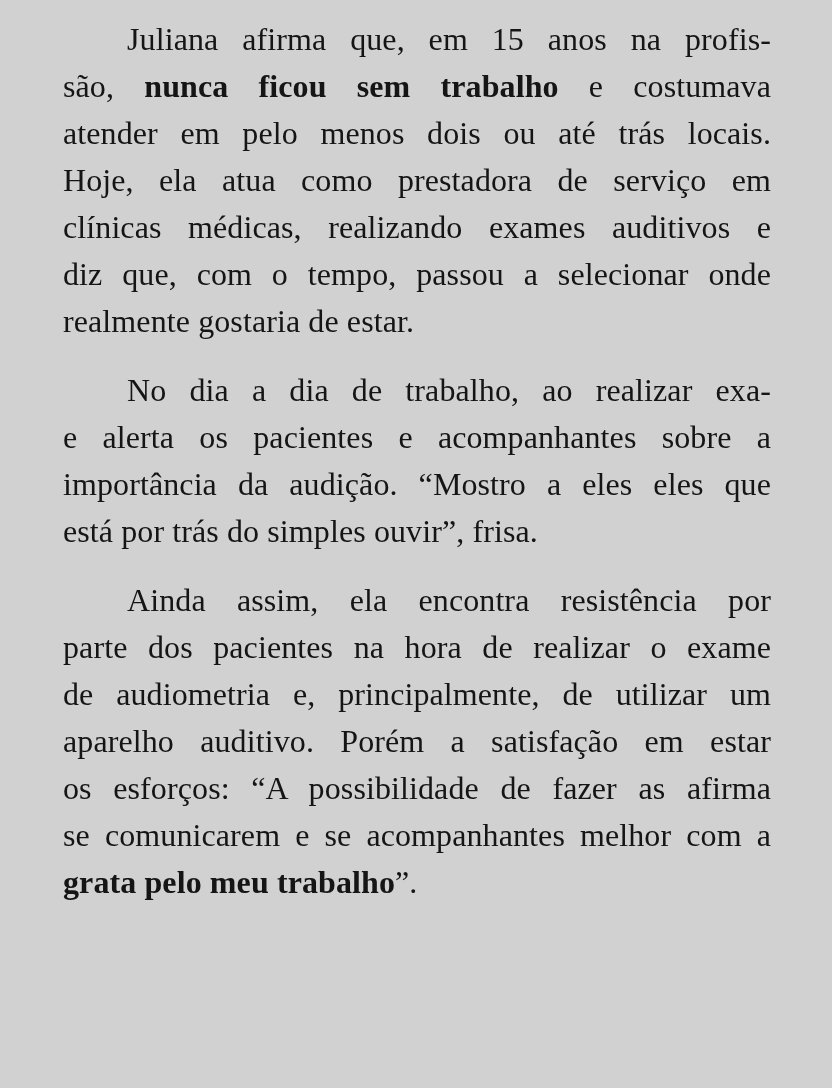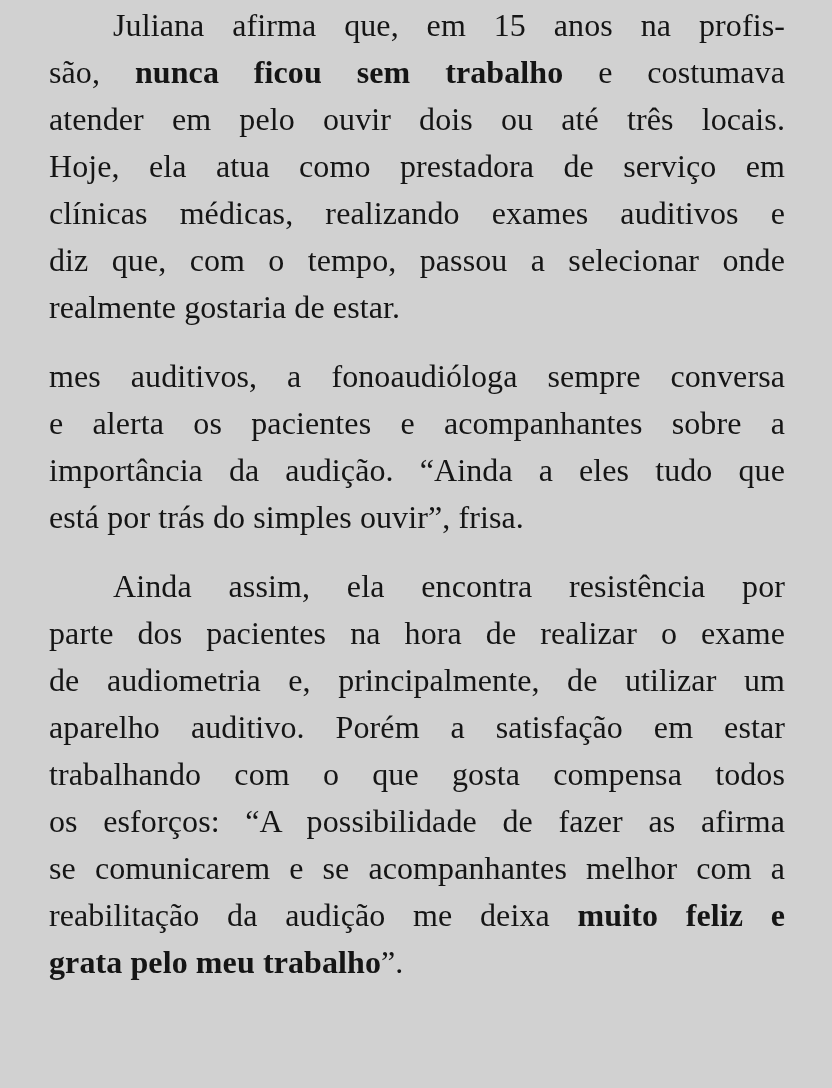--- a/index.html
+++ b/index.html
@@ -17,21 +17,21 @@
     position: absolute;
     left: 49px;
     top: 2px;
     width: 736px;
     color: #151515;
     font-size: 32px;
     line-height: 47px;
     letter-spacing: 0.1px;
   }
   .para {
-    margin: 0;
+    margin: 14px;
   }
   .para + .para {
     margin-top: 22px;
   }
   .line {
     display: block;
     height: 47px;
     text-align: justify;
     text-align-last: justify;
     white-space: normal;
@@ -46,36 +46,34 @@
     font-weight: bold;
   }
 </style>
 </head>
 <body style="background: rgb(209, 209, 209);">
 
 <div class="article-column" style="color: rgb(21, 21, 21);">
     <p class="para">
       <span class="line indent"><span>Juliana afirma que, em 15 anos na profis-</span></span>
       <span class="line"><span>são, </span><b>nunca ficou sem trabalho</b><span> e costumava</span></span>
-      <span class="line"><span>atender em pelo ouvir dois ou até três locais.</span></span>
+      <span class="line"><span>atender em pelo menos dois ou até trás locais.</span></span>
       <span class="line"><span>Hoje, ela atua como prestadora de serviço em</span></span>
       <span class="line"><span>clínicas médicas, realizando exames auditivos e</span></span>
       <span class="line"><span>diz que, com o tempo, passou a selecionar onde</span></span>
       <span class="line last"><span>realmente gostaria de estar.</span></span>
     </p>
     <p class="para">
-      <span class="line"><span>mes auditivos, a fonoaudióloga sempre conversa</span></span>
+      <span class="line indent"><span>No dia a dia de trabalho, ao realizar exa-</span></span>
       <span class="line"><span>e alerta os pacientes e acompanhantes sobre a</span></span>
-      <span class="line"><span>importância da audição. “Ainda a eles tudo que</span></span>
+      <span class="line"><span>importância da audição. “Mostro a eles eles que</span></span>
       <span class="line last"><span>está por trás do simples ouvir”, frisa.</span></span>
     </p>
     <p class="para">
       <span class="line indent"><span>Ainda assim, ela encontra resistência por</span></span>
       <span class="line"><span>parte dos pacientes na hora de realizar o exame</span></span>
       <span class="line"><span>de audiometria e, principalmente, de utilizar um</span></span>
       <span class="line"><span>aparelho auditivo. Porém a satisfação em estar</span></span>
-      <span class="line"><span>trabalhando com o que gosta compensa todos</span></span>
       <span class="line"><span>os esforços: “A possibilidade de fazer as afirma</span></span>
       <span class="line"><span>se comunicarem e se acompanhantes melhor com a</span></span>
-      <span class="line"><span>reabilitação da audição me deixa </span><b>muito feliz e</b></span>
       <span class="line last"><b>grata pelo meu trabalho</b><span>”.</span></span>
     </p>
   </div>
 
 </body></html>

